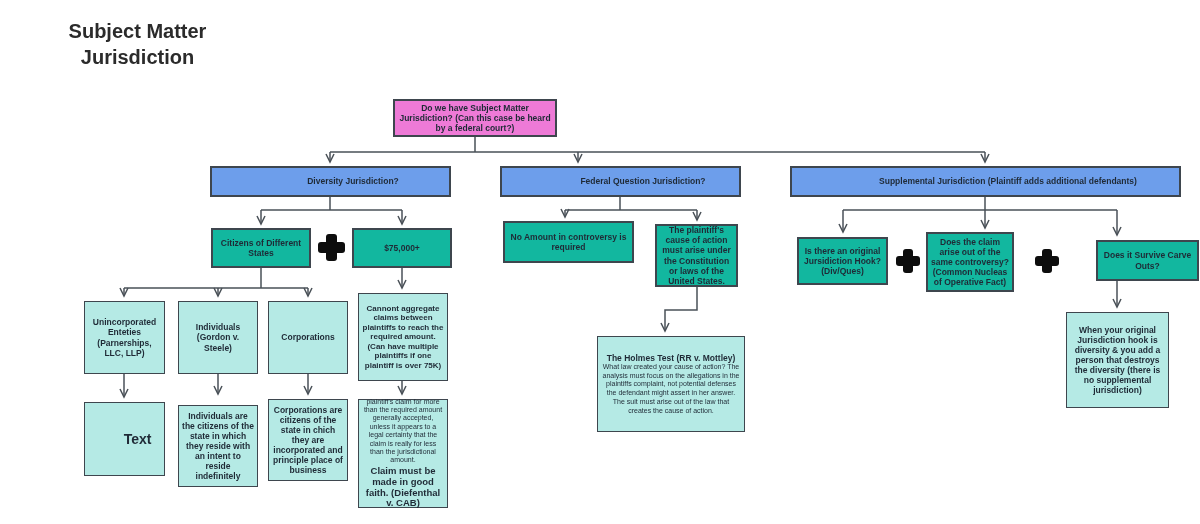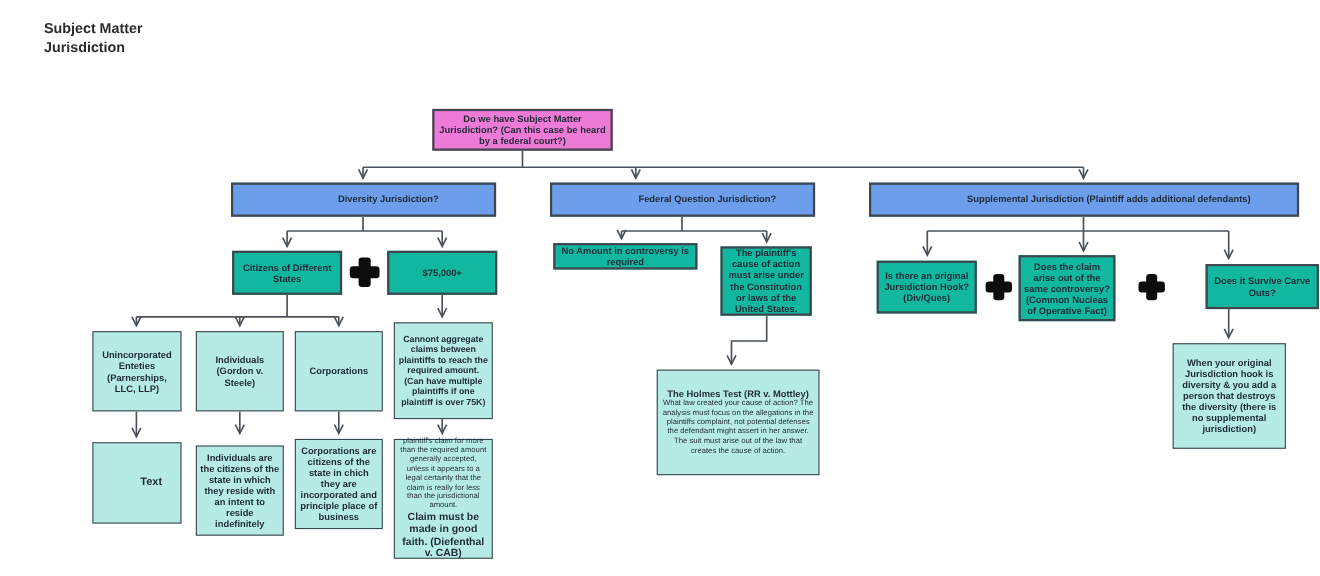--- a/index.html
+++ b/index.html
@@ -3,37 +3,37 @@
 <meta charset="utf-8">
 <style>
   html,body { margin:0; padding:0; background:#ffffff; }
   body { font-family: "Liberation Sans", sans-serif; }
   .canvas {
     position:relative; width:1200px; height:524px; background:#ffffff;
     overflow:hidden; color:var(--text,#1f2a36);
   }
   .page-title {
     position:absolute; left:40px; top:18px; width:195px;
-    font-size:13px; font-weight:bold; color:#2b2b2b;
-    text-align:left; line-height:1.3;
+    font-size:20px; font-weight:bold; color:#2b2b2b;
+    text-align:center; line-height:1.3;
   }
   svg.wires { position:absolute; left:0; top:0; z-index:0; }
   .node {
     position:absolute; z-index:1; box-sizing:border-box;
     display:flex; flex-direction:column; align-items:center; justify-content:center;
     text-align:center; font-weight:bold; font-size:8.5px; line-height:1.18;
     color:var(--text,#1f2a36); border:2px solid var(--border,#3e464e);
     padding:2px 3px;
   }
   .pink  { background:var(--pink,#ee7ad7); }
   .blue  { background:var(--blue,#6d9eeb);padding-left:48px; }
   .teal  { background:var(--teal,#12b79f); }
   .light { background:var(--light,#b5eae5); border-width:1.5px; }
   .fs8   { font-size:8px; }
-  .fs9   { font-size:10px;padding-left:29px; }
+  .fs9   { font-size:14px;padding-left:29px; }
   .claim-body { font-weight:normal; font-size:7px; line-height:1.2; }
   .claim-emph { font-weight:bold; font-size:9.5px; line-height:1.15; margin-top:1px; }
   .holmes-title { font-weight:bold; font-size:8.5px; }
   .holmes-body  { font-weight:normal; font-size:7px; line-height:1.25; }
   .plus { position:absolute; z-index:1; }
   .plus::before, .plus::after {
     content:""; position:absolute; background:var(--plus,#0d0d0d); border-radius:3px;
   }
   .plus::before { left:0; top:30%; width:100%; height:40%; }
   .plus::after  { top:0; left:30%; height:100%; width:40%; }
@@ -105,21 +105,21 @@
   </div>
 
   <div class="node teal" style="left:211px; top:228px; width:100px; height:40px;">
     <span>Citizens of Different States</span>
   </div>
   <div class="plus" style="left:318px; top:234px; width:27px; height:27px;"></div>
   <div class="node teal" style="left:352px; top:228px; width:100px; height:40px;">
     <span>$75,000+</span>
   </div>
 
-  <div class="node teal" style="left:503px; top:221px; width:131px; height:24px;">
+  <div class="node teal" style="left:503px; top:221px; width:131px; height:42px;">
     <span>No Amount in controversy is required</span>
   </div>
   <div class="node teal" style="left:655px; top:224px; width:83px; height:63px;">
     <span>The plaintiff's cause of action must arise under the Constitution or laws of the United States.</span>
   </div>
 
   <div class="node teal" style="left:797px; top:237px; width:91px; height:48px;align-items:center;">
     <span>Is there an original Jursidiction Hook? (Div/Ques)</span>
   </div>
   <div class="plus" style="left:896px; top:249px; width:24px; height:24px;"></div>

